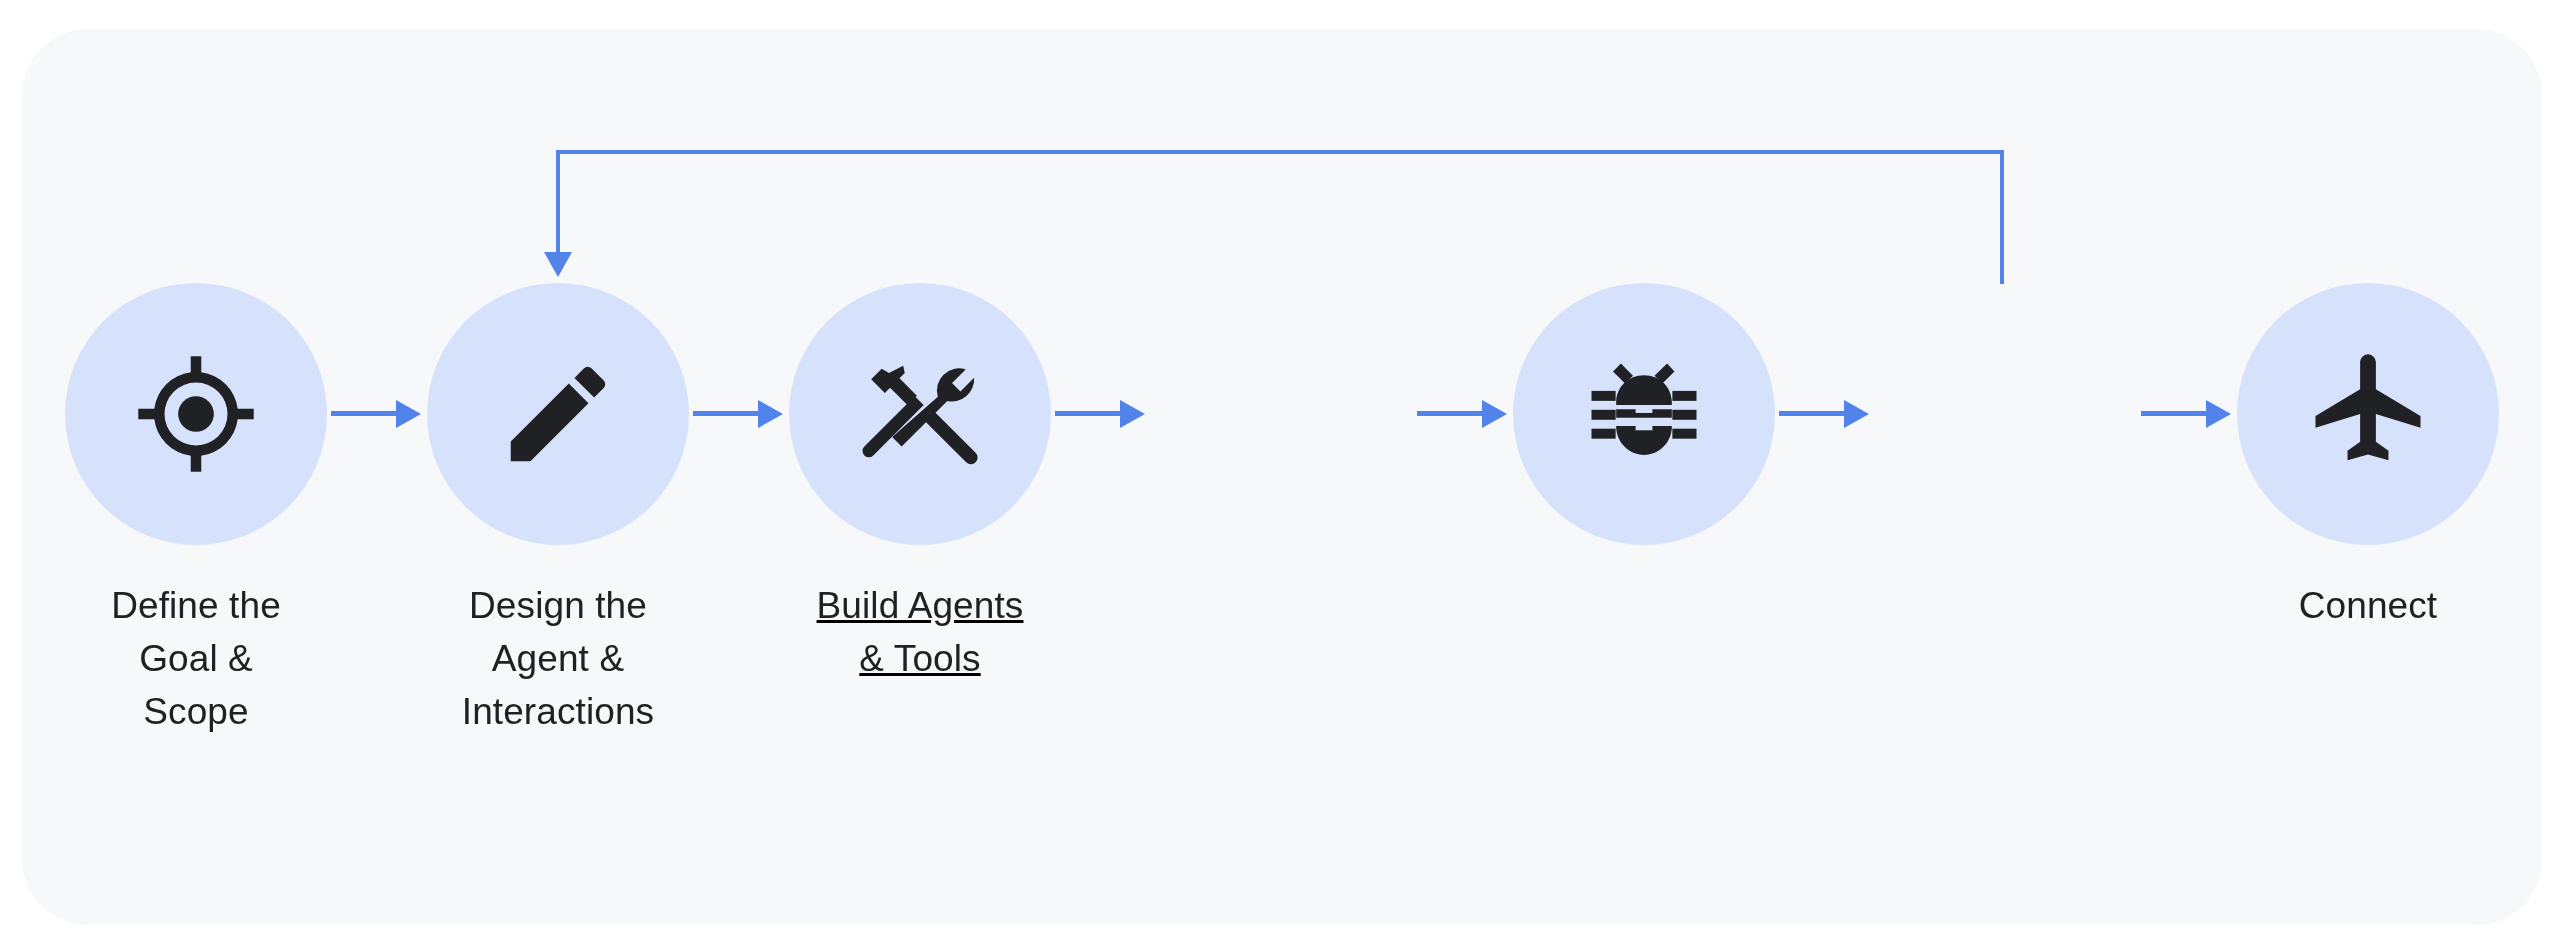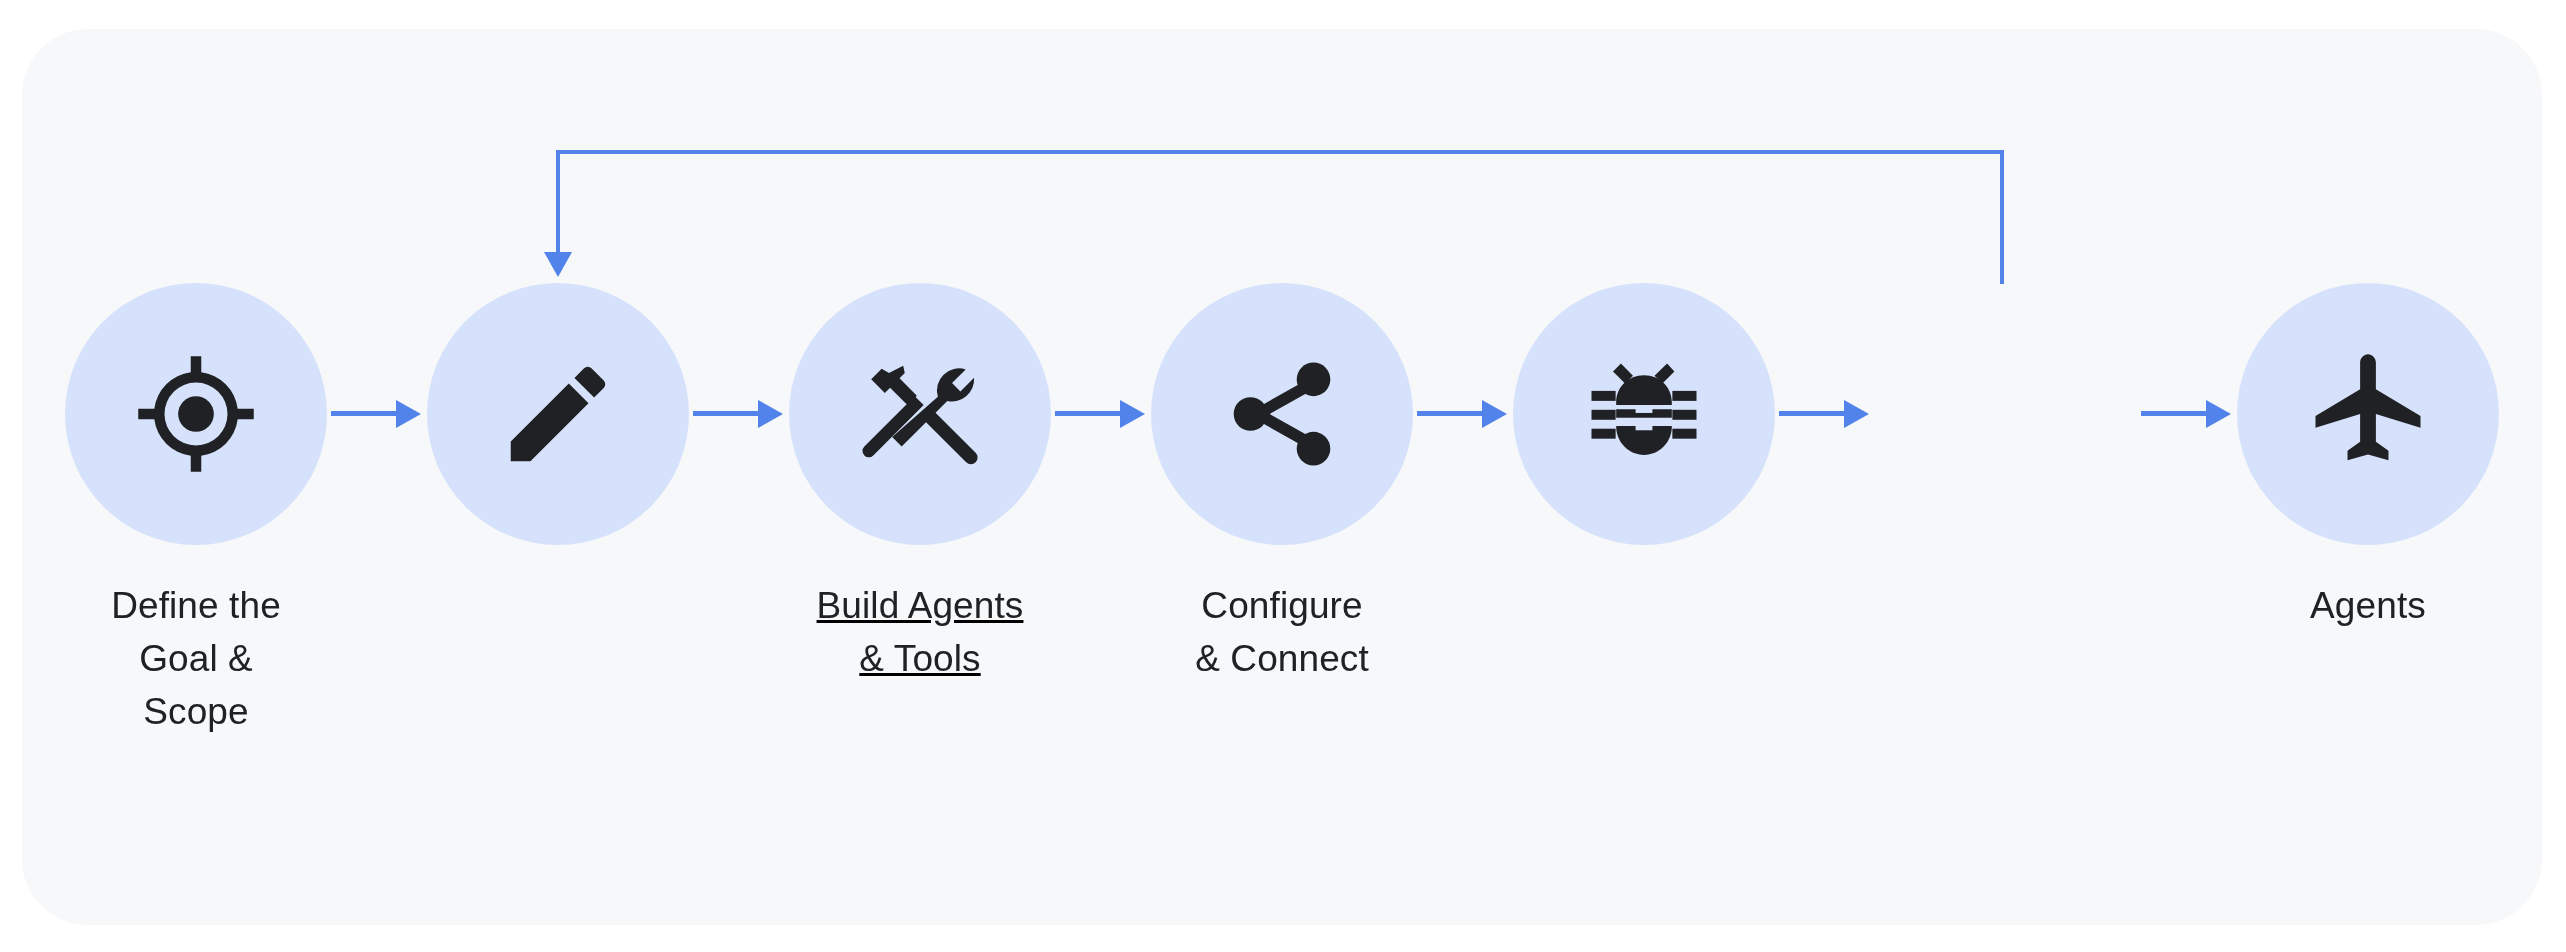--- a/index.html
+++ b/index.html
@@ -136,52 +136,40 @@
     </div>
 
     <div class="node" style="left:427px; top:283px;">
       <div class="node-circle">
         <span class="node-icon">
           <svg viewBox="0 0 24 24" aria-hidden="true">
             <path d="M3 17.25V21h3.75L17.81 9.94l-3.75-3.75L3 17.25zM20.71 7.04a1 1 0 0 0 0-1.41l-2.34-2.34a1 1 0 0 0-1.41 0l-1.83 1.83 3.75 3.75 1.83-1.83z"></path>
           </svg>
         </span>
       </div>
+      <div class="node-label">Design the
+Agent &amp;
+Interactions</div>
     </div>
 
     <div class="node" style="left:789px; top:283px;text-decoration:underline;">
       <div class="node-circle">
         <span class="node-icon">
           <svg viewBox="0 0 24 24" aria-hidden="true">
             <path d="M1.4 18.2 11 8.6l1.7 1.7-9.6 9.6a1.2 1.2 0 0 1-1.7 0l-0.0-0A1.2 1.2 0 0 1 1.4 18.2z"></path>
             <path d="M8.8 2.8 6.1 4.2l-1.4-0.8-2 2 2.6 2.6 1-1 3.3 3.3 1.8-1.8L8.1 5.2l1-1L8.8 2.8z"></path>
             <path d="M22.6 19.4 14 10.8l-1.8 1.8 8.6 8.6a1.2 1.2 0 0 0 1.8-1.8z"></path>
             <path d="M22.3 5.1l-2.6 2.6-1.6-1.6 2.6-2.6a4.2 4.2 0 0 0-5.3 5.2L6.7 16.4l1.8 1.8 8.7-8.7a4.2 4.2 0 0 0 5.1-4.4z"></path>
           </svg>
         </span>
       </div>
       <div class="node-label">Build Agents
 &amp; Tools</div>
     </div>
 
-    <div class="node" style="left:1151px; top:283px;">
-      <div class="node-circle">
-        <span class="node-icon">
-          <svg viewBox="0 0 24 24" aria-hidden="true">
-            <path d="M7.3 13.2 16 18.1l1.1-1.9-8.7-4.9-1.1 1.9z"></path>
-            <path d="M16 5.9 7.3 10.8l1.1 1.9 8.7-4.9L16 5.9z"></path>
-            <circle cx="6" cy="12" r="3.2"></circle>
-            <circle cx="18" cy="5.4" r="3.2"></circle>
-            <circle cx="18" cy="18.6" r="3.2"></circle>
-          </svg>
-        </span>
-      </div>
-      <div class="node-label">Configure
-&amp; Connect</div>
-    </div>
 
     <div class="node" style="left:1513px; top:283px;">
       <div class="node-circle">
         <span class="node-icon">
           <svg viewBox="0 0 24 24" aria-hidden="true">
             <path d="M7.6 2.4 6.1 3.9l2.3 2.3 1.5-1.5L7.6 2.4z"></path>
             <path d="M16.4 2.4 14 4.7l1.5 1.5 2.3-2.3-1.4-1.5z"></path>
             <path d="M12 4.6c-3 0-5.3 2.3-5.3 5.1v0.6h10.6V9.7c0-2.8-2.3-5.1-5.3-5.1z"></path>
             <path d="M6.7 11.1v1.6h10.6v-1.6H6.7z"></path>
             <path d="M6.7 14.4c0 3 2.4 5.4 5.3 5.4s5.3-2.4 5.3-5.4v-0.1H6.7v0.1z"></path>
@@ -200,17 +188,17 @@
 
 
     <div class="node" style="left:2237px; top:283px;">
       <div class="node-circle">
         <span class="node-icon">
           <svg viewBox="0 0 24 24" aria-hidden="true">
             <path d="M22 14.6v-2.2l-8.5-5.1V2.2c0-0.9-0.7-1.6-1.5-1.6s-1.5 0.7-1.5 1.6v5.1L2 12.4v2.2l8.5-2.6v5.3l-2.4 1.7v1.8l3.9-1.1 3.9 1.1v-1.8l-2.4-1.7V12l8.5 2.6z"></path>
           </svg>
         </span>
       </div>
-      <div class="node-label">Agents</div>
+      <div class="node-label">Connect</div>
     </div>
 
   </div>
 </div>
 
 </body></html>

